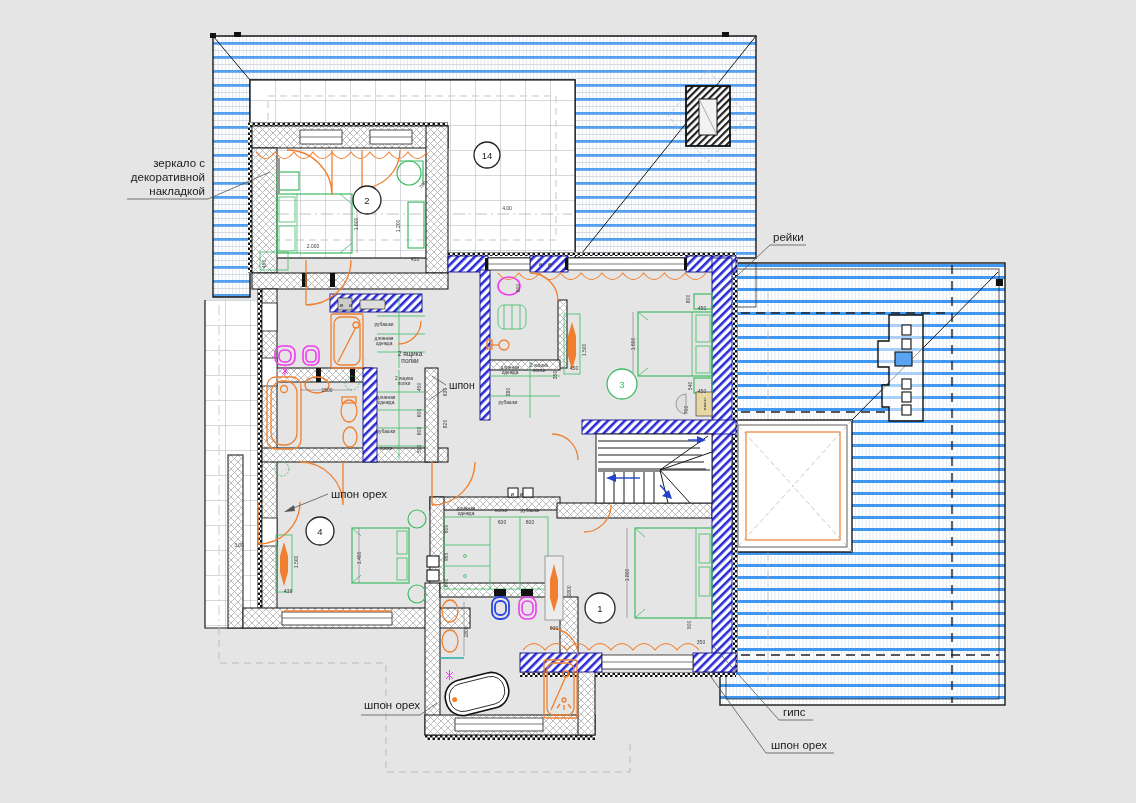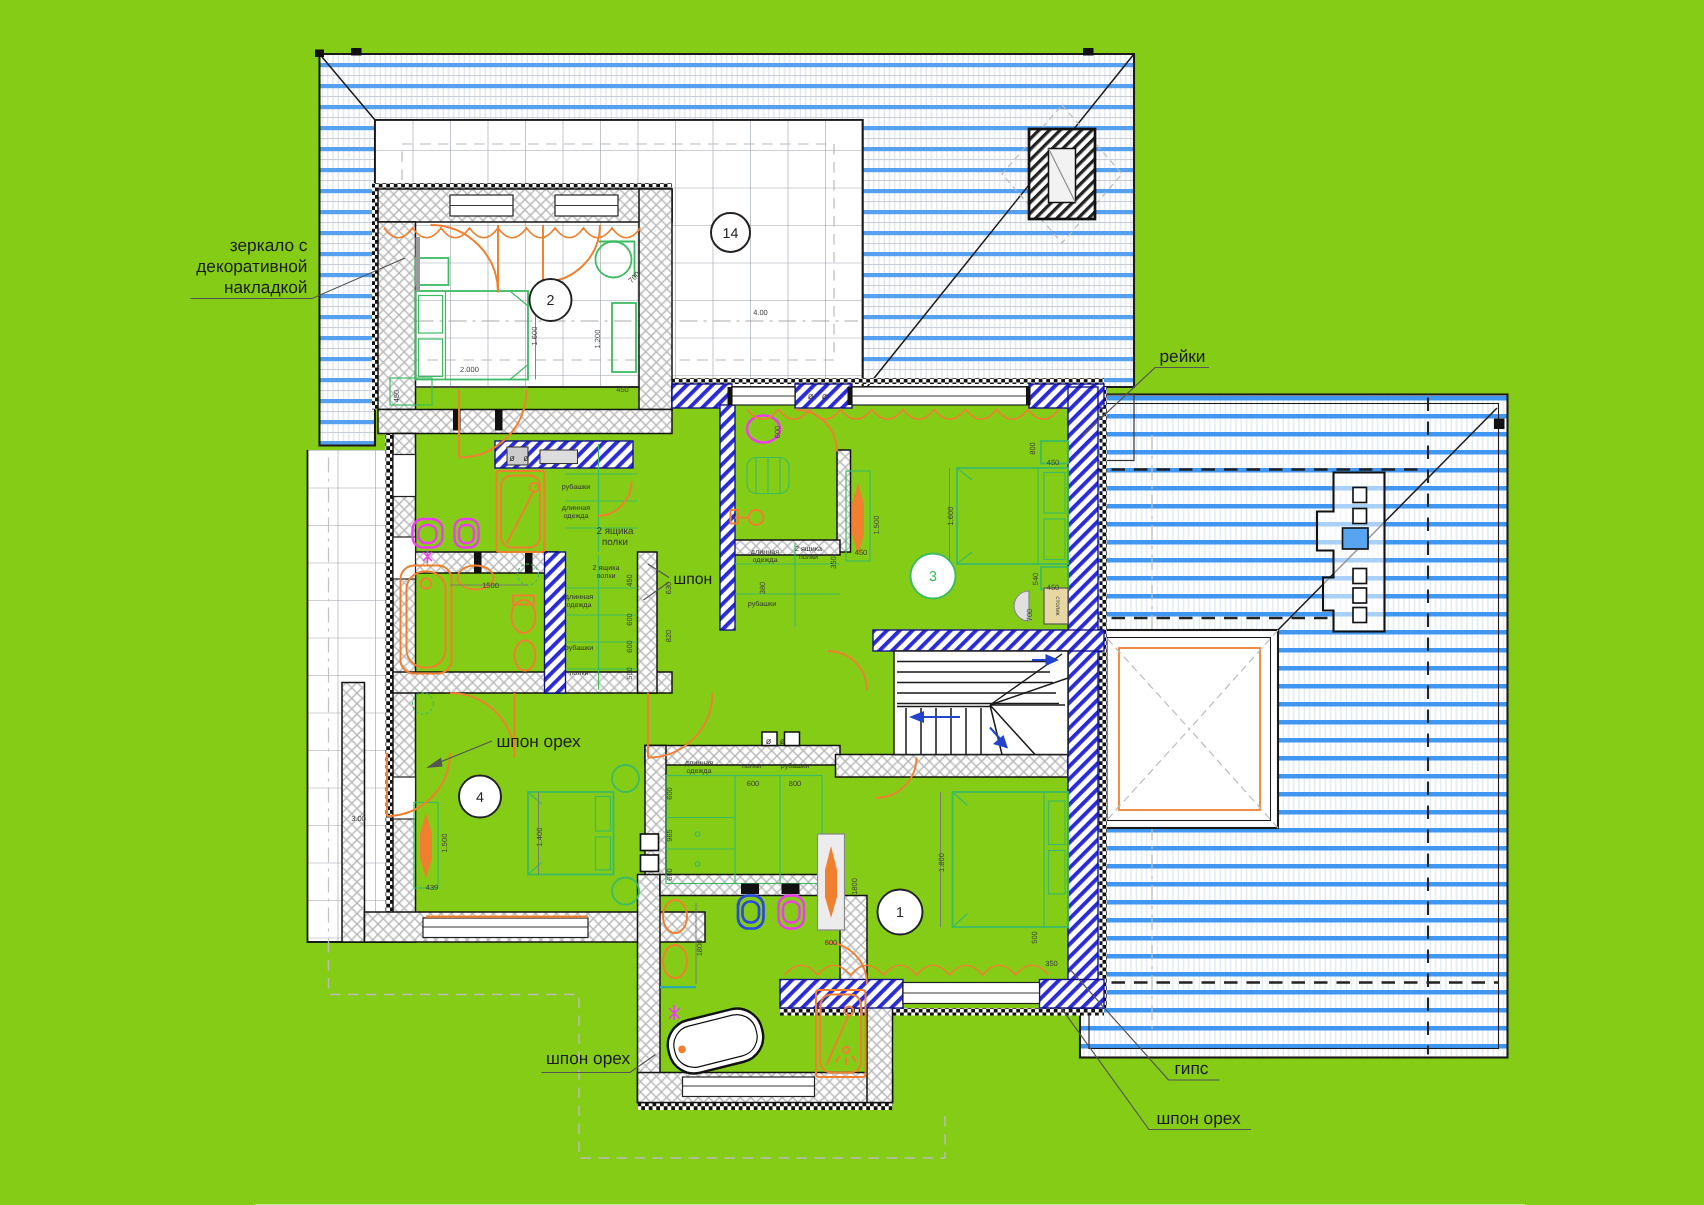--- a/index.html
+++ b/index.html
@@ -1,16 +1,16 @@
 <!DOCTYPE html>
 <html><head>
 <meta charset="utf-8">
 <style>
   html,body{margin:0;padding:0;background:#fff;}
-  .stage{position:relative;width:1136px;height:803px;background:#84cc16;overflow:hidden;
+  .stage{position:relative;width:1136px;height:803px;background:#e5e5e5;overflow:hidden;
          font-family:"Liberation Sans", sans-serif;}
   svg{position:absolute;left:0;top:0;}
   text{font-family:"Liberation Sans", sans-serif;}
   .t-ann{font-size:11.5px;fill:#1b1b1b;}
   .t-dim{font-size:5px;fill:#3c3c3c;}
   .t-lbl{font-size:4.8px;fill:#333;}
   .ldr{stroke:#555;stroke-width:0.8;fill:none;}
   .wallG{fill:url(#hg);stroke:#141414;stroke-width:1;}
   .wallB{fill:url(#hb);stroke:#10108a;stroke-width:0.9;}
   .chk{fill:url(#ck);stroke:none;}

